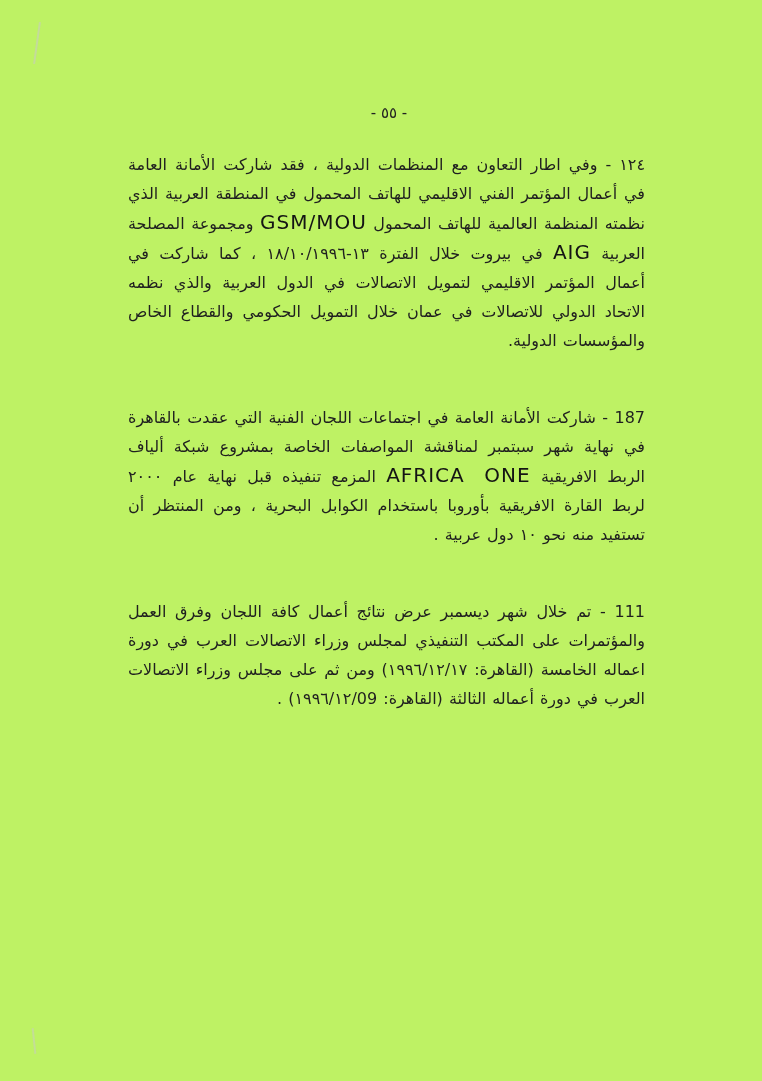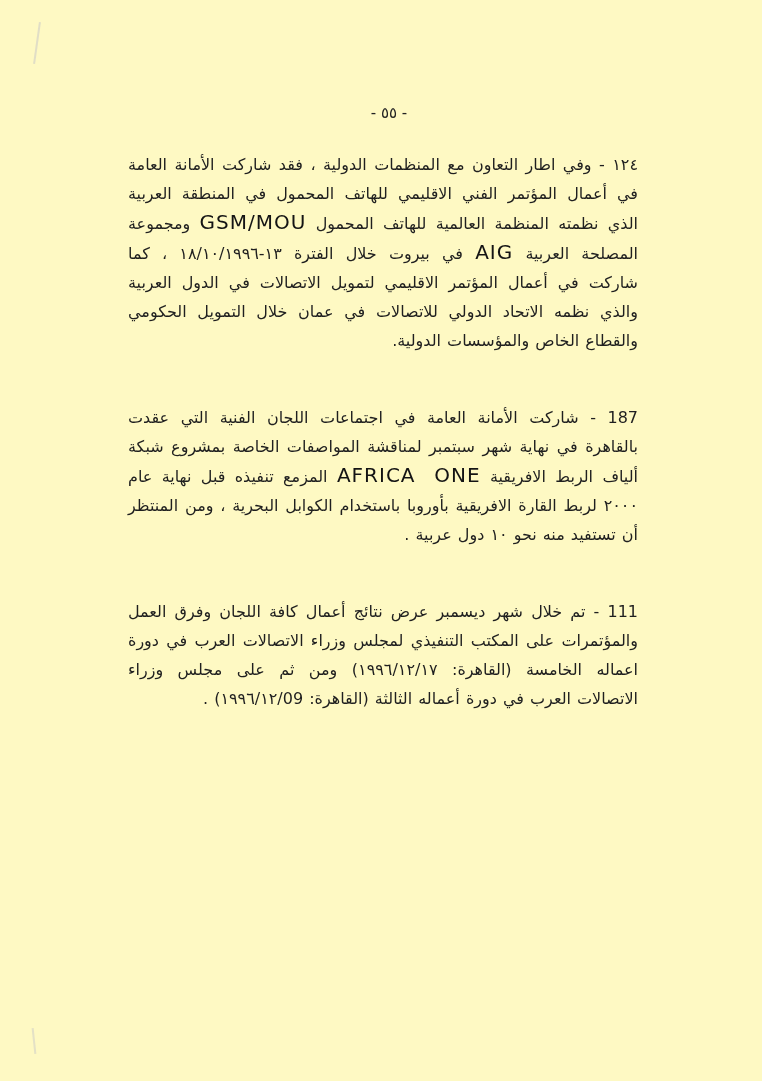--- a/index.html
+++ b/index.html
@@ -10,21 +10,21 @@
   body {
     width: 762px;
     height: 1081px;
     position: relative;
     overflow: hidden;
     font-family: "DejaVu Sans", sans-serif;
   }
   .page {
     position: absolute;
     inset: 0;
-    background: #fef9c3;
+    background: #bef264;
     color: #1c1c1c;
   }
   
   .artifact {
     position: absolute;
     background: #c9c9c9;
   }
   .artifact-top {
     left: 36px; top: 22px;
     width: 2px; height: 42px;
@@ -46,21 +46,21 @@
     text-align: right;
   }
   .page-number {
     text-align: center;
     font-size: 15px;
     letter-spacing: 2px;
     color: #222;
     margin-bottom: 28px;
   }
   .para {
-    margin: 0 12px 48px 0;
+    margin: 0 5px 48px 0;
     font-size: 16px;
     line-height: 29px;
     text-align: justify;
     color: #1f1f1f;
     word-spacing: 1px;
   }
   .para-number {
     white-space: nowrap;
   }
   .latin {

